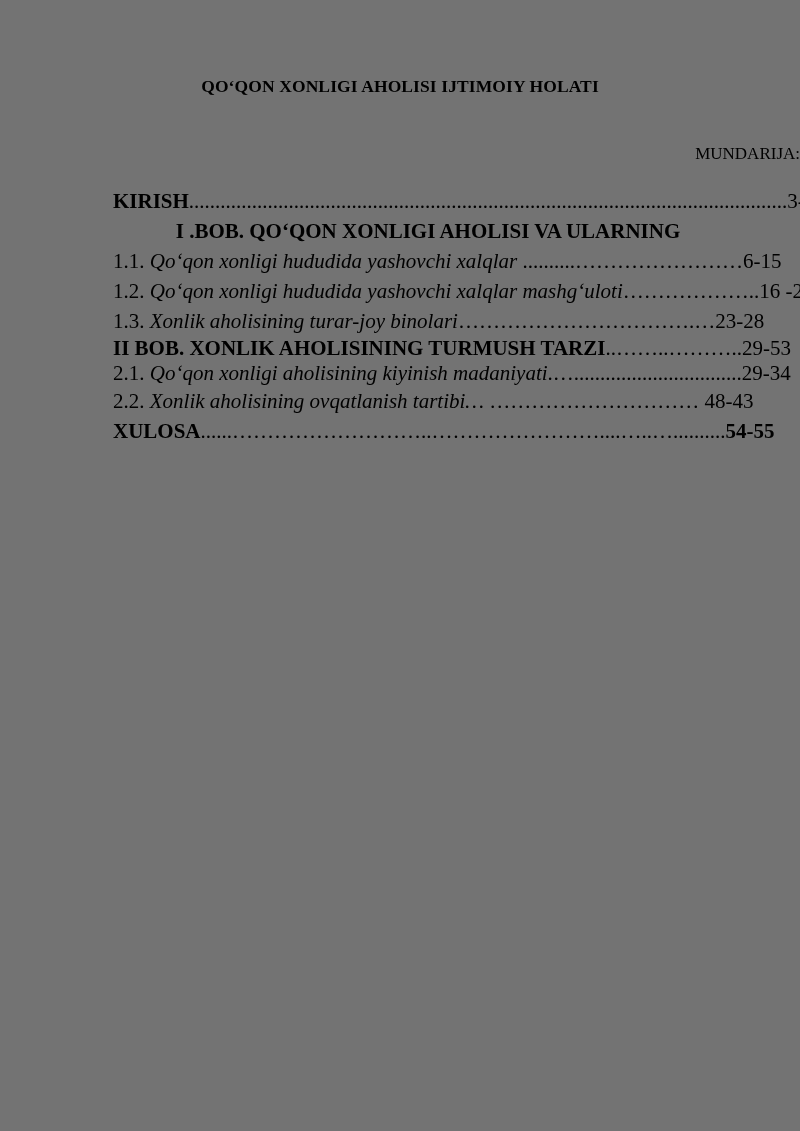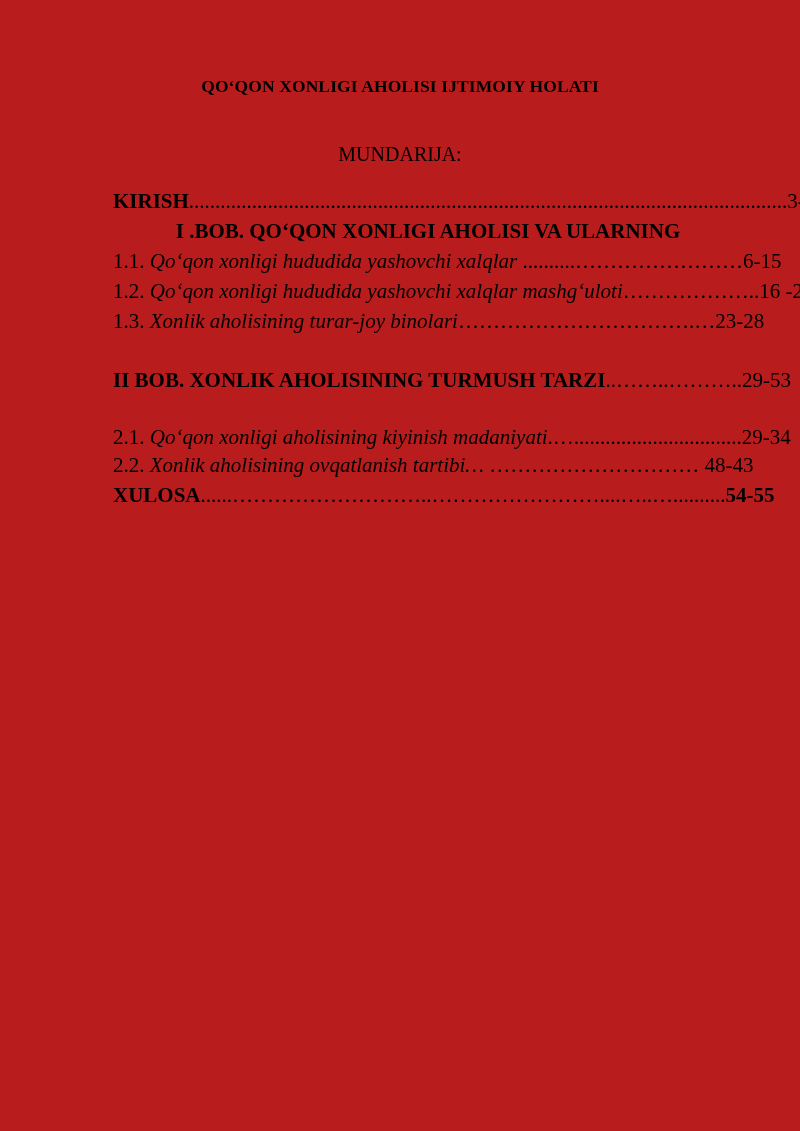--- a/index.html
+++ b/index.html
@@ -10,21 +10,21 @@
   }
   body {
     font-family: "Liberation Serif", "DejaVu Serif", serif;
     color: #000000;
     -webkit-font-smoothing: antialiased;
   }
   .page {
     position: relative;
     width: 800px;
     height: 1131px;
-    background: #b91c1c;
+    background: #737373;
     margin: 0 auto;
     overflow: hidden;
   }
 
   
   .doc-title {
     position: absolute;
     left: 0;
     top: 75px;
     width: 800px;
@@ -34,22 +34,22 @@
     letter-spacing: 0.1px;
     line-height: 22px;
   }
 
   
   .contents-heading {
     position: absolute;
     left: 0;
     top: 143px;
     width: 800px;
-    text-align: center;
-    font-size: 20px;
+    text-align: right;
+    font-size: 17px;
     font-weight: normal;
     line-height: 22px;
   }
 
   
   .toc {
     position: absolute;
     left: 113px;
     top: 186px;
     width: 630px;
@@ -57,21 +57,21 @@
 
   .toc-line {
     display: block;
     width: 100%;
     font-size: 21px;
     line-height: 30px;
     white-space: nowrap;
     text-align: center;
     overflow: visible;
   }
-  .toc-line.tight { line-height: 25px; margin-top: 32px; }
+  .toc-line.tight { line-height: 25px; }
 
   
   .num {
     font-weight: normal;
   }
   .ttl {
     font-weight: normal;
     font-style: italic;
   }
   .ttl-bold {

